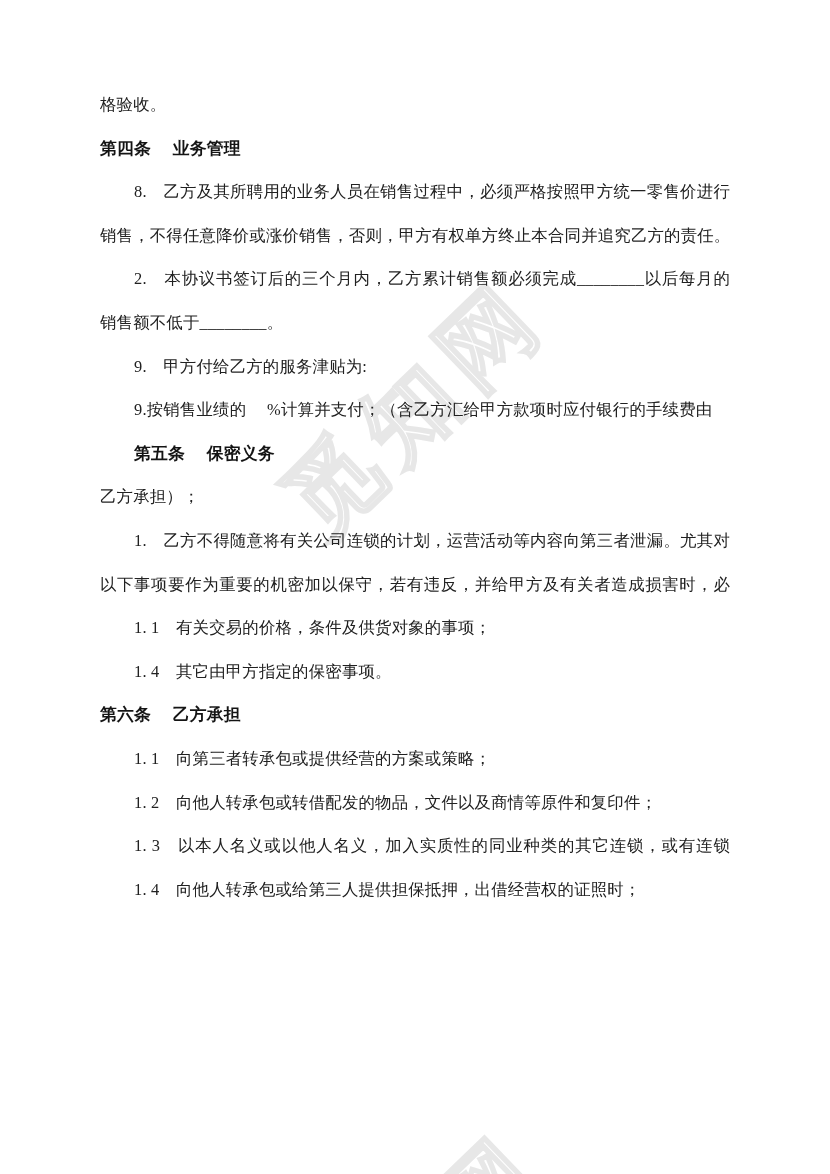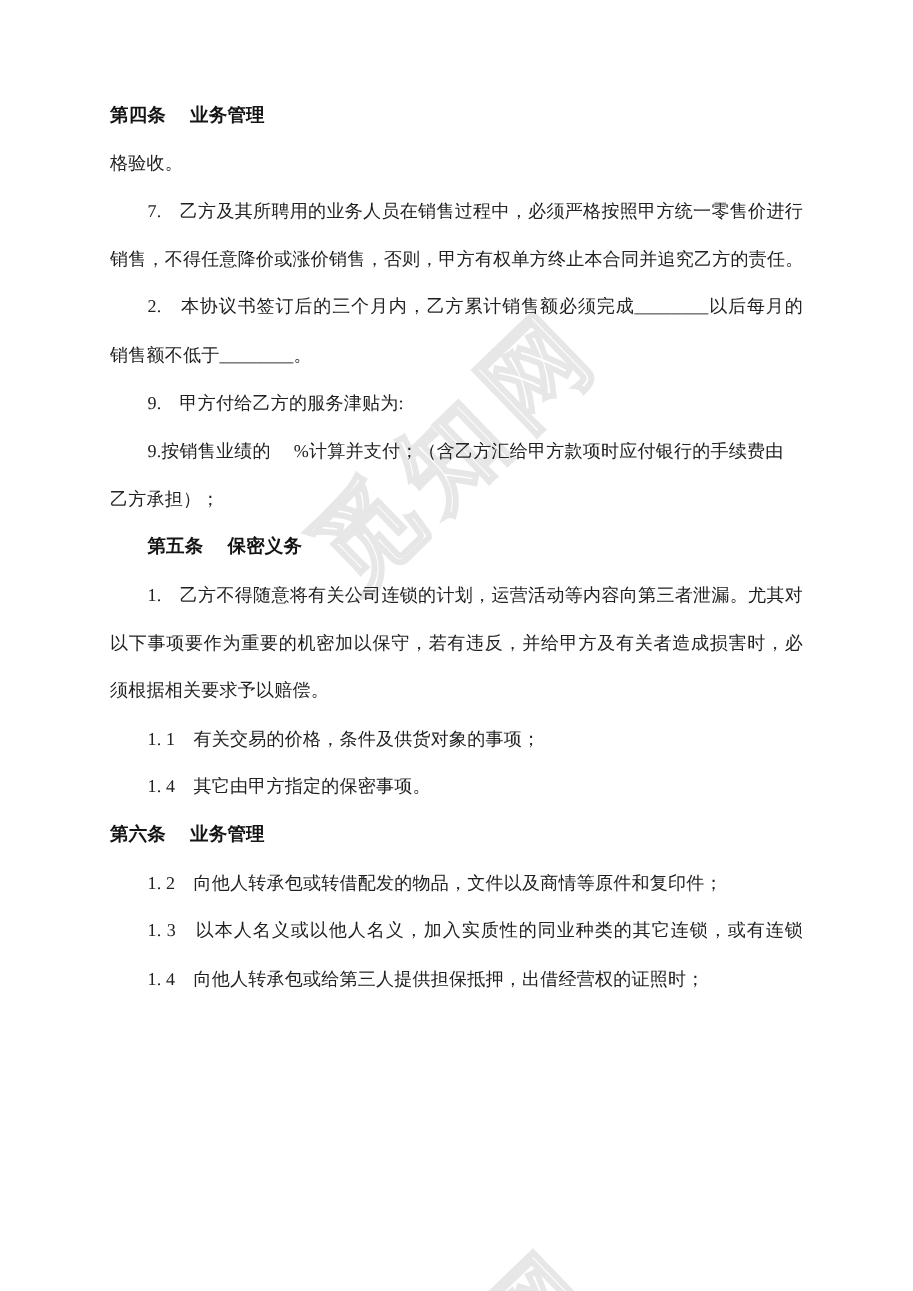--- a/index.html
+++ b/index.html
@@ -61,33 +61,33 @@
     font-size: 16.8px;
   }
 </style>
 </head>
 <body>
 
 <div class="page">
   <div class="watermark wm-center" style="-webkit-text-stroke: 2.5px rgb(231, 231, 231);">觅知网</div>
   <div class="watermark wm-bottom" style="-webkit-text-stroke: 2.5px rgb(231, 231, 231);">觅知网</div>
   <div class="content" id="doc-lines">
+      <div class="line">格验收。</div>
       <div class="line heading">第四条　 业务管理</div>
-      <div class="line">格验收。</div>
-      <div class="line indent fill">7.　乙方及其所聘用的业务人员在销售过程中，必须严格按照甲方统一零售价进行</div>
+      <div class="line indent fill">8.　乙方及其所聘用的业务人员在销售过程中，必须严格按照甲方统一零售价进行</div>
       <div class="line">销售，不得任意降价或涨价销售，否则，甲方有权单方终止本合同并追究乙方的责任。</div>
       <div class="line indent fill">2.　本协议书签订后的三个月内，乙方累计销售额必须完成________以后每月的</div>
       <div class="line">销售额不低于________。</div>
       <div class="line indent">9.　甲方付给乙方的服务津贴为:</div>
       <div class="line indent">9.按销售业绩的　 %计算并支付；（含乙方汇给甲方款项时应付银行的手续费由</div>
+      <div class="line heading indent">第五条　 保密义务</div>
       <div class="line">乙方承担）；</div>
-      <div class="line heading indent">第五条　 保密义务</div>
       <div class="line indent fill">1.　乙方不得随意将有关公司连锁的计划，运营活动等内容向第三者泄漏。尤其对</div>
       <div class="line fill">以下事项要作为重要的机密加以保守，若有违反，并给甲方及有关者造成损害时，必</div>
-      <div class="line">须根据相关要求予以赔偿。</div>
       <div class="line indent">1. 1　有关交易的价格，条件及供货对象的事项；</div>
       <div class="line indent">1. 4　其它由甲方指定的保密事项。</div>
-      <div class="line heading">第六条　 业务管理</div>
+      <div class="line heading">第六条　 乙方承担</div>
+      <div class="line indent">1. 1　向第三者转承包或提供经营的方案或策略；</div>
       <div class="line indent">1. 2　向他人转承包或转借配发的物品，文件以及商情等原件和复印件；</div>
       <div class="line indent fill">1. 3　以本人名义或以他人名义，加入实质性的同业种类的其它连锁，或有连锁</div>
       <div class="line indent">1. 4　向他人转承包或给第三人提供担保抵押，出借经营权的证照时；</div>
     </div>
 </div>
 
 </body></html>

